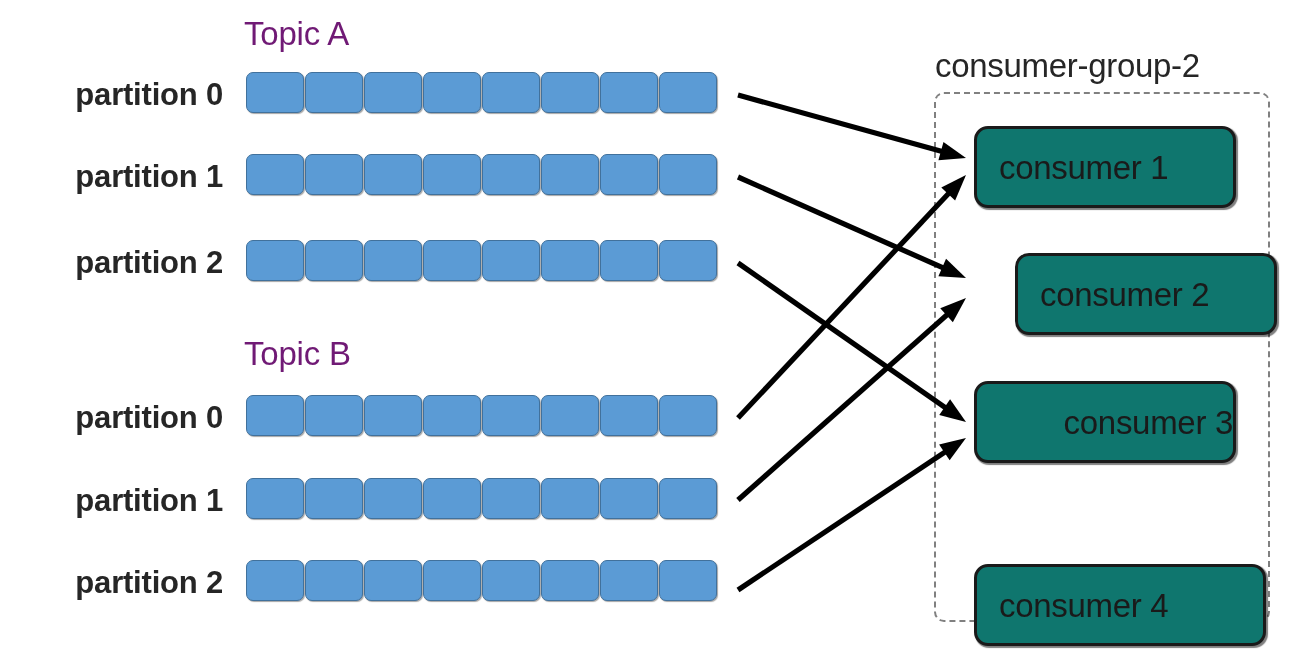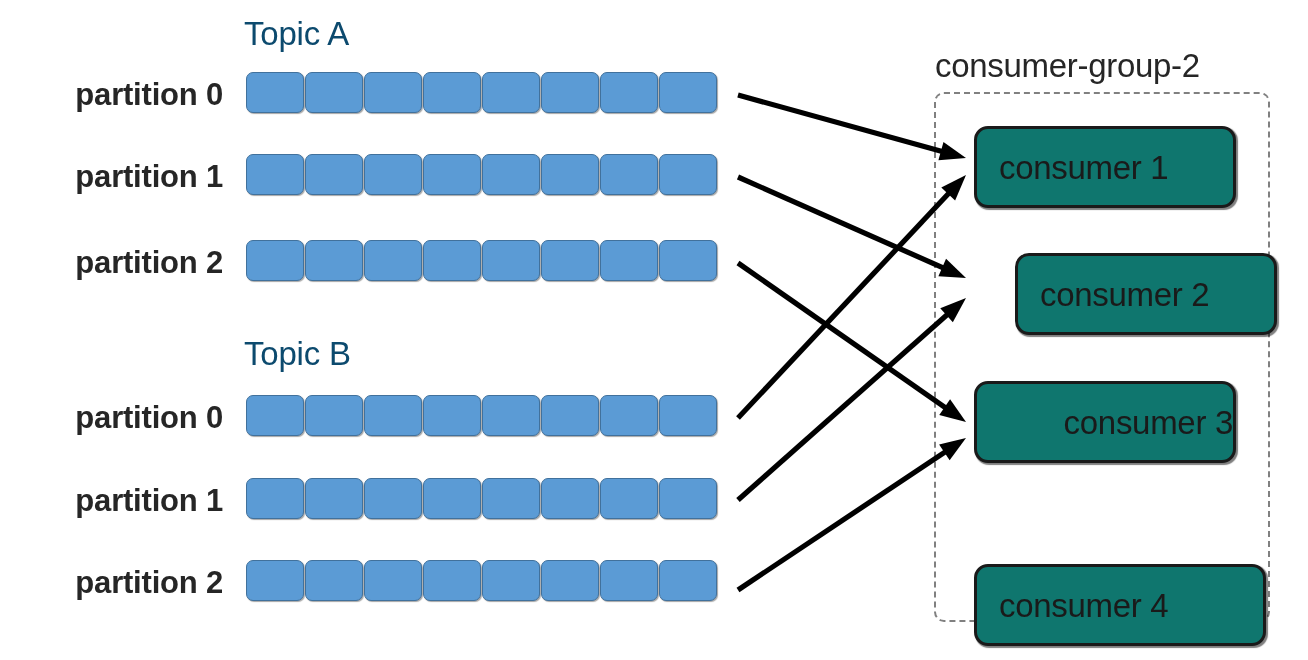--- a/index.html
+++ b/index.html
@@ -14,21 +14,21 @@
     background: #ffffff;
     font-family: "Liberation Sans", sans-serif;
     overflow: hidden;
   }
 
   
   .topic-title {
     position: absolute;
     font-size: 33px;
     line-height: 33px;
-    color: #0c4a6e;
+    color: #701a75;
     white-space: nowrap;
     letter-spacing: -0.2px;
   }
 
   
   .partition-label {
     position: absolute;
     font-size: 31px;
     line-height: 31px;
     color: #262626;

